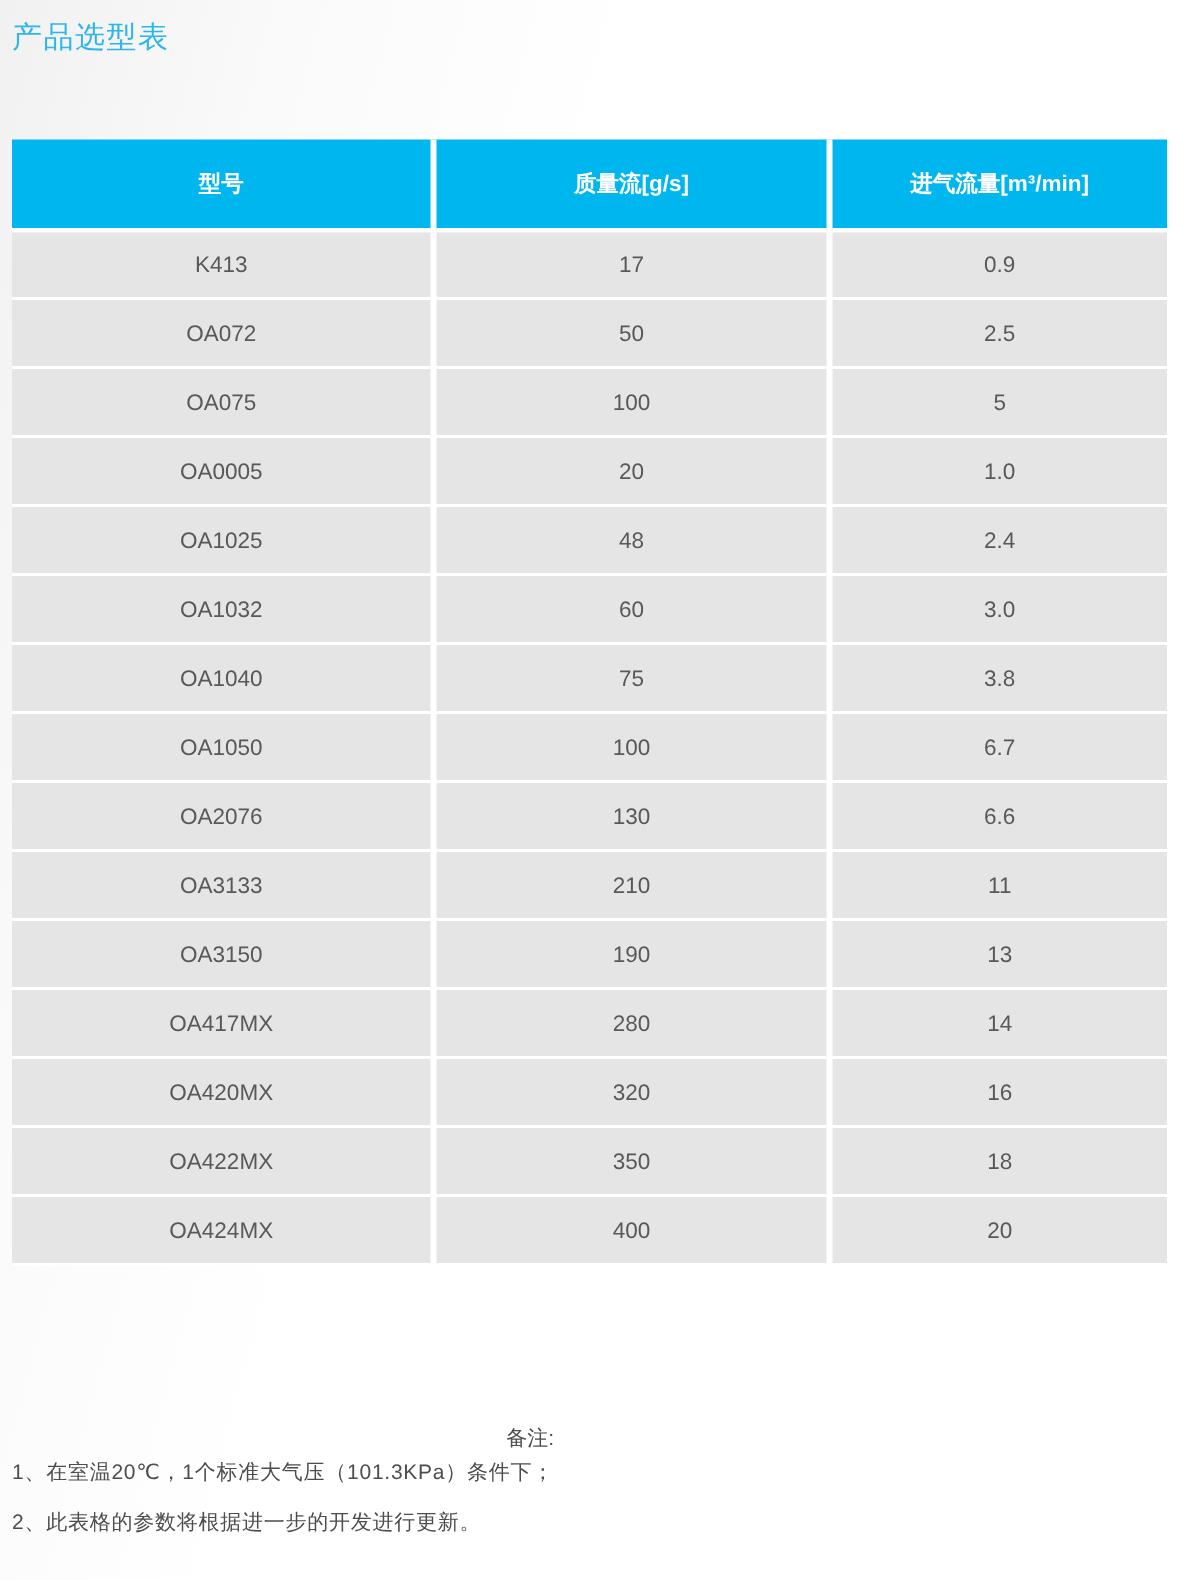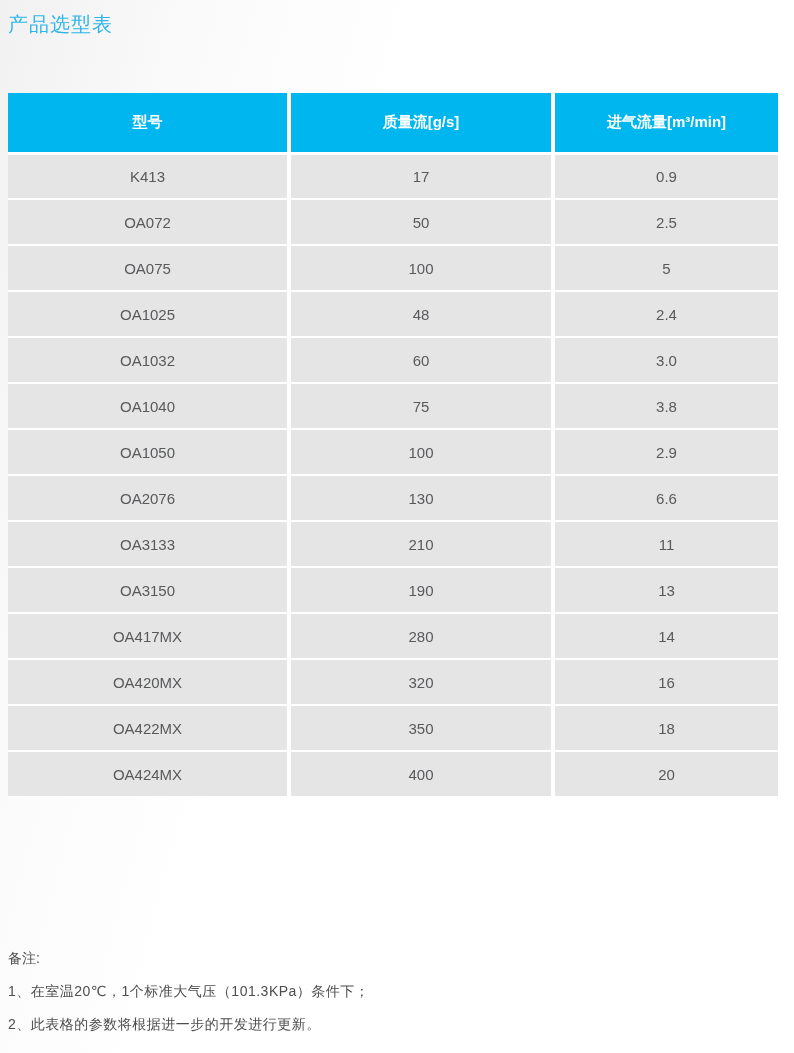--- a/index.html
+++ b/index.html
@@ -58,21 +58,22 @@
   table.product-table th:last-child,
   table.product-table td:last-child { border-right: none; }
   .notes {
     position: absolute;
     top: 950px;
     left: 8px;
     color: #4d4d4d;
     font-size: 14px;
   }
   .notes-heading {
-    margin-bottom: 15px;
+    margin-bottom: 5px;
+    text-align: right;
   }
   .note-line {
     margin-bottom: 15px;
     letter-spacing: 0.5px;
   }
 </style>
 </head>
 <body>
 
 <div class="page">
@@ -102,38 +103,43 @@
           <td>OA072</td>
           <td>50</td>
           <td>2.5</td>
         </tr>
         <tr>
           <td>OA075</td>
           <td>100</td>
           <td>5</td>
         </tr>
         <tr>
+          <td>OA0005</td>
+          <td>20</td>
+          <td>1.0</td>
+        </tr>
+        <tr>
           <td>OA1025</td>
           <td>48</td>
           <td>2.4</td>
         </tr>
         <tr>
           <td>OA1032</td>
           <td>60</td>
           <td>3.0</td>
         </tr>
         <tr>
           <td>OA1040</td>
           <td>75</td>
           <td>3.8</td>
         </tr>
         <tr>
           <td>OA1050</td>
           <td>100</td>
-          <td>2.9</td>
+          <td>6.7</td>
         </tr>
         <tr>
           <td>OA2076</td>
           <td>130</td>
           <td>6.6</td>
         </tr>
         <tr>
           <td>OA3133</td>
           <td>210</td>
           <td>11</td>

